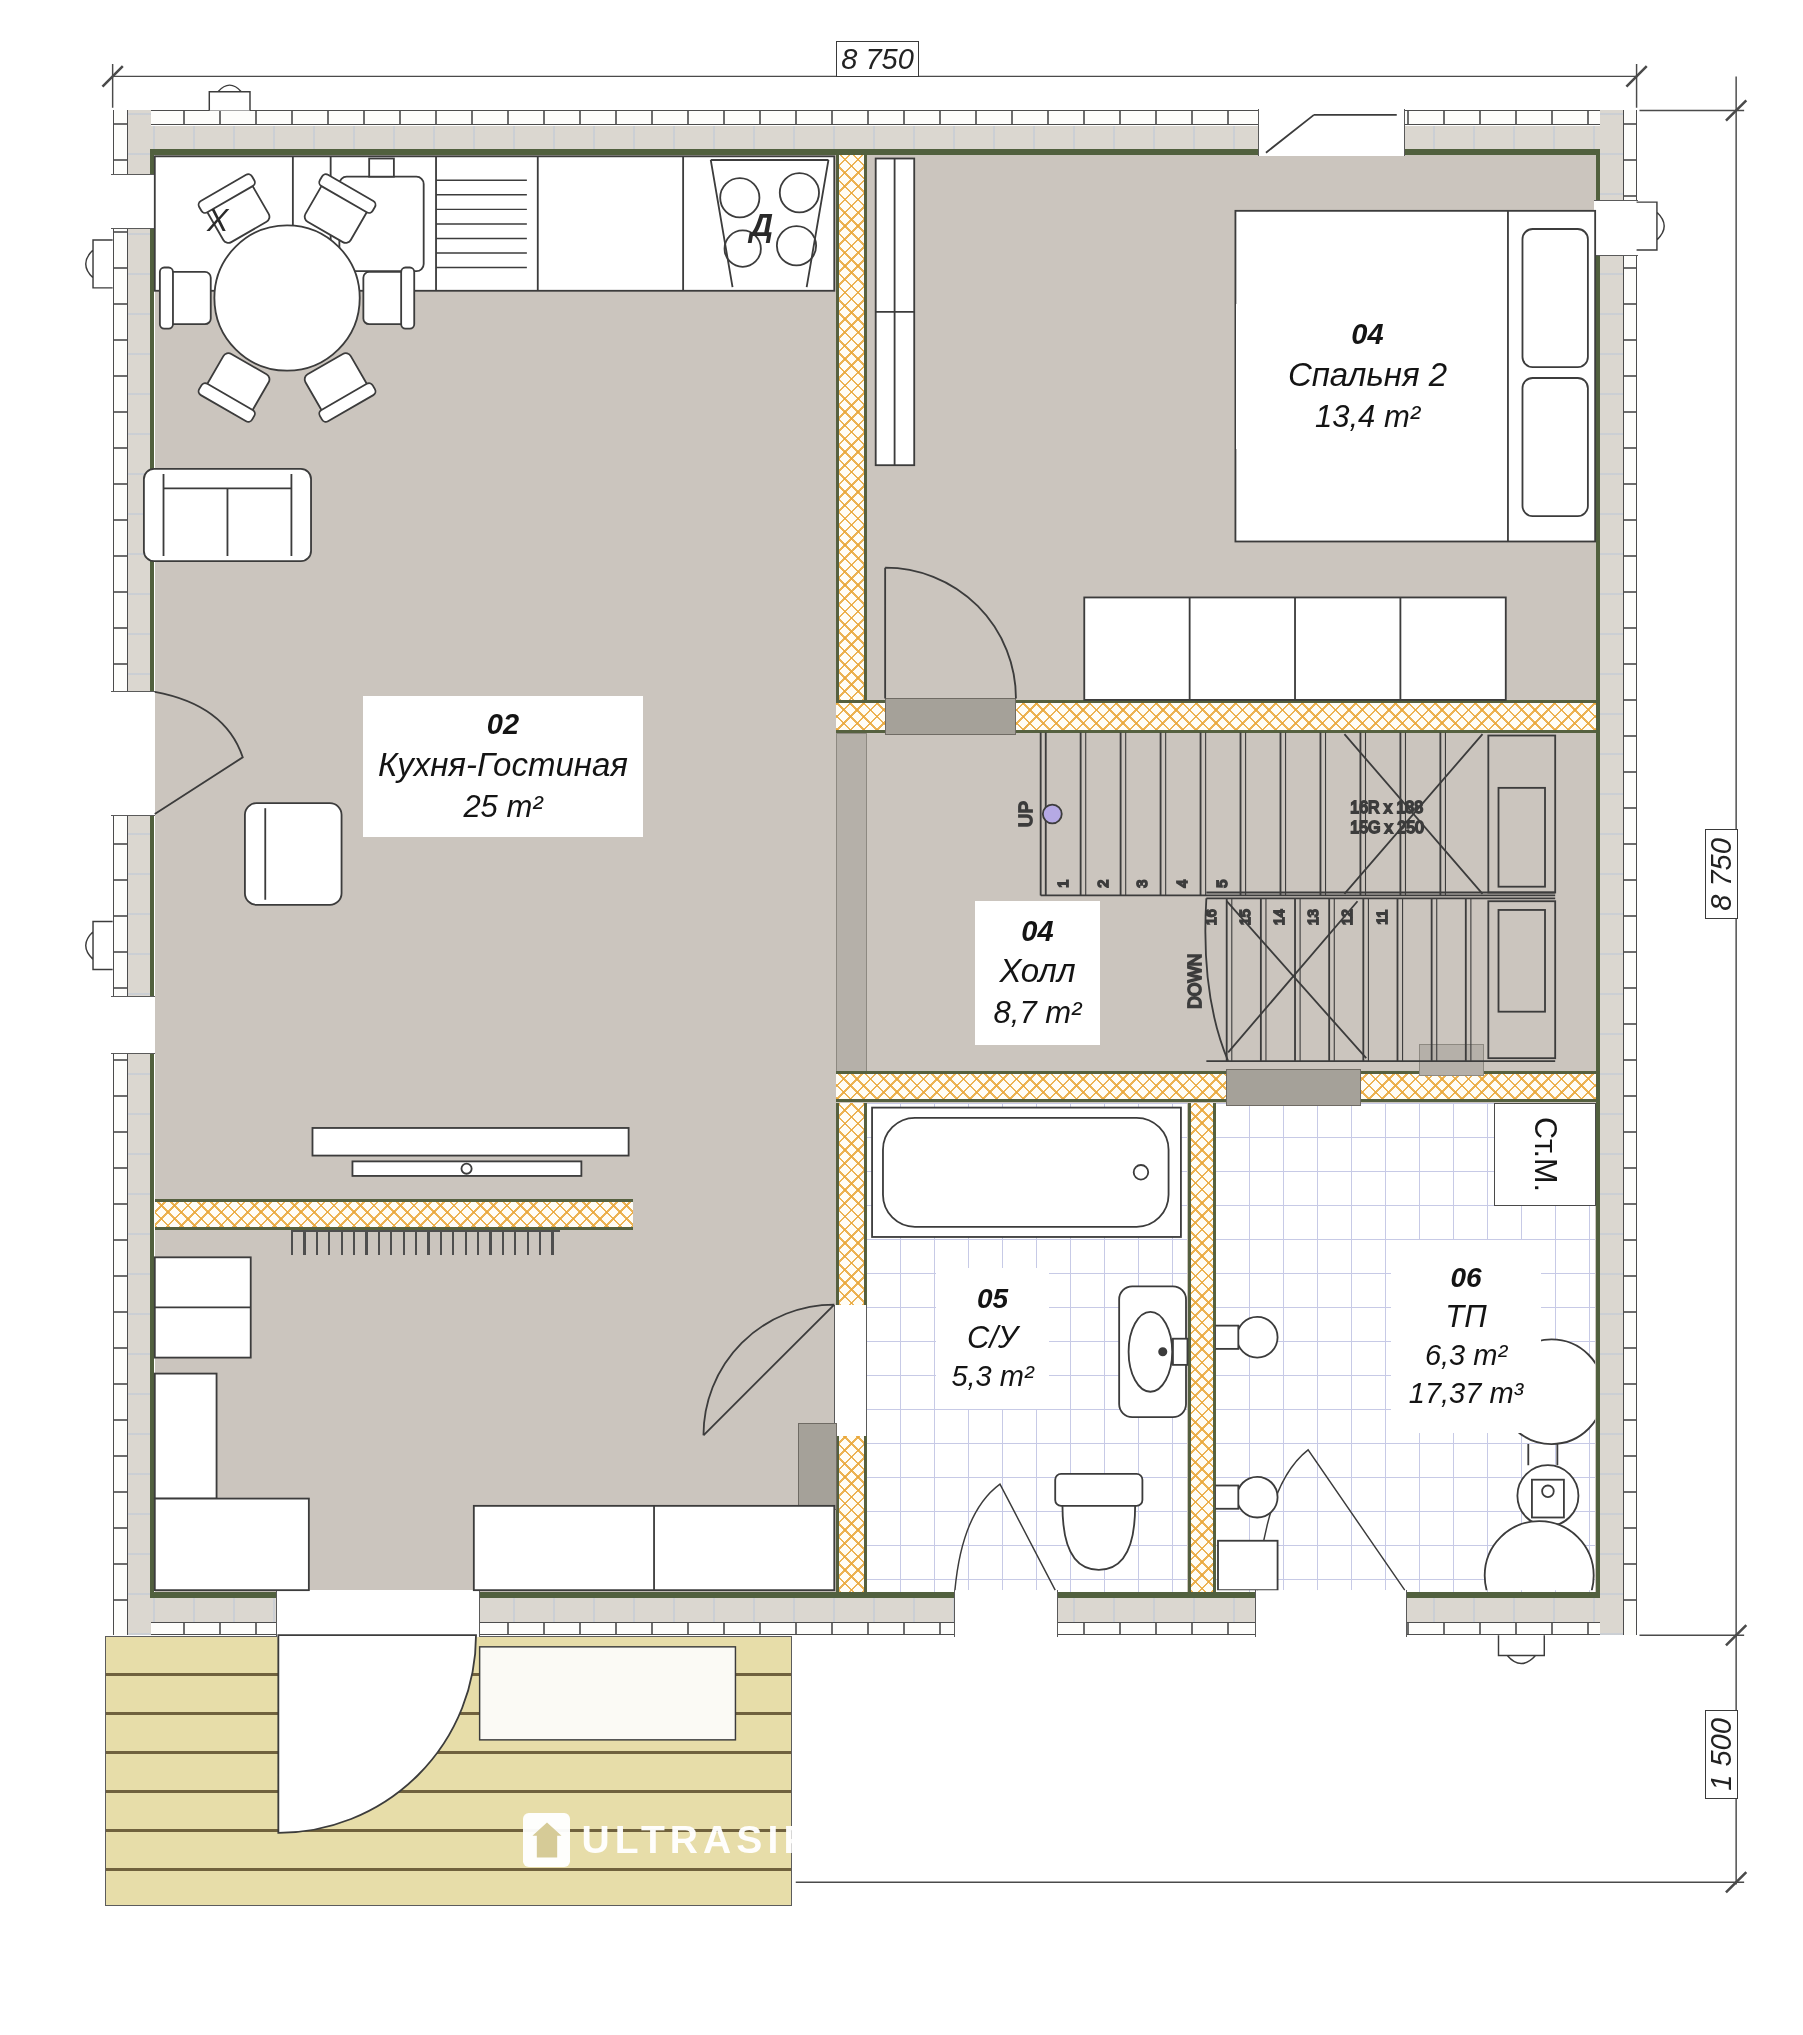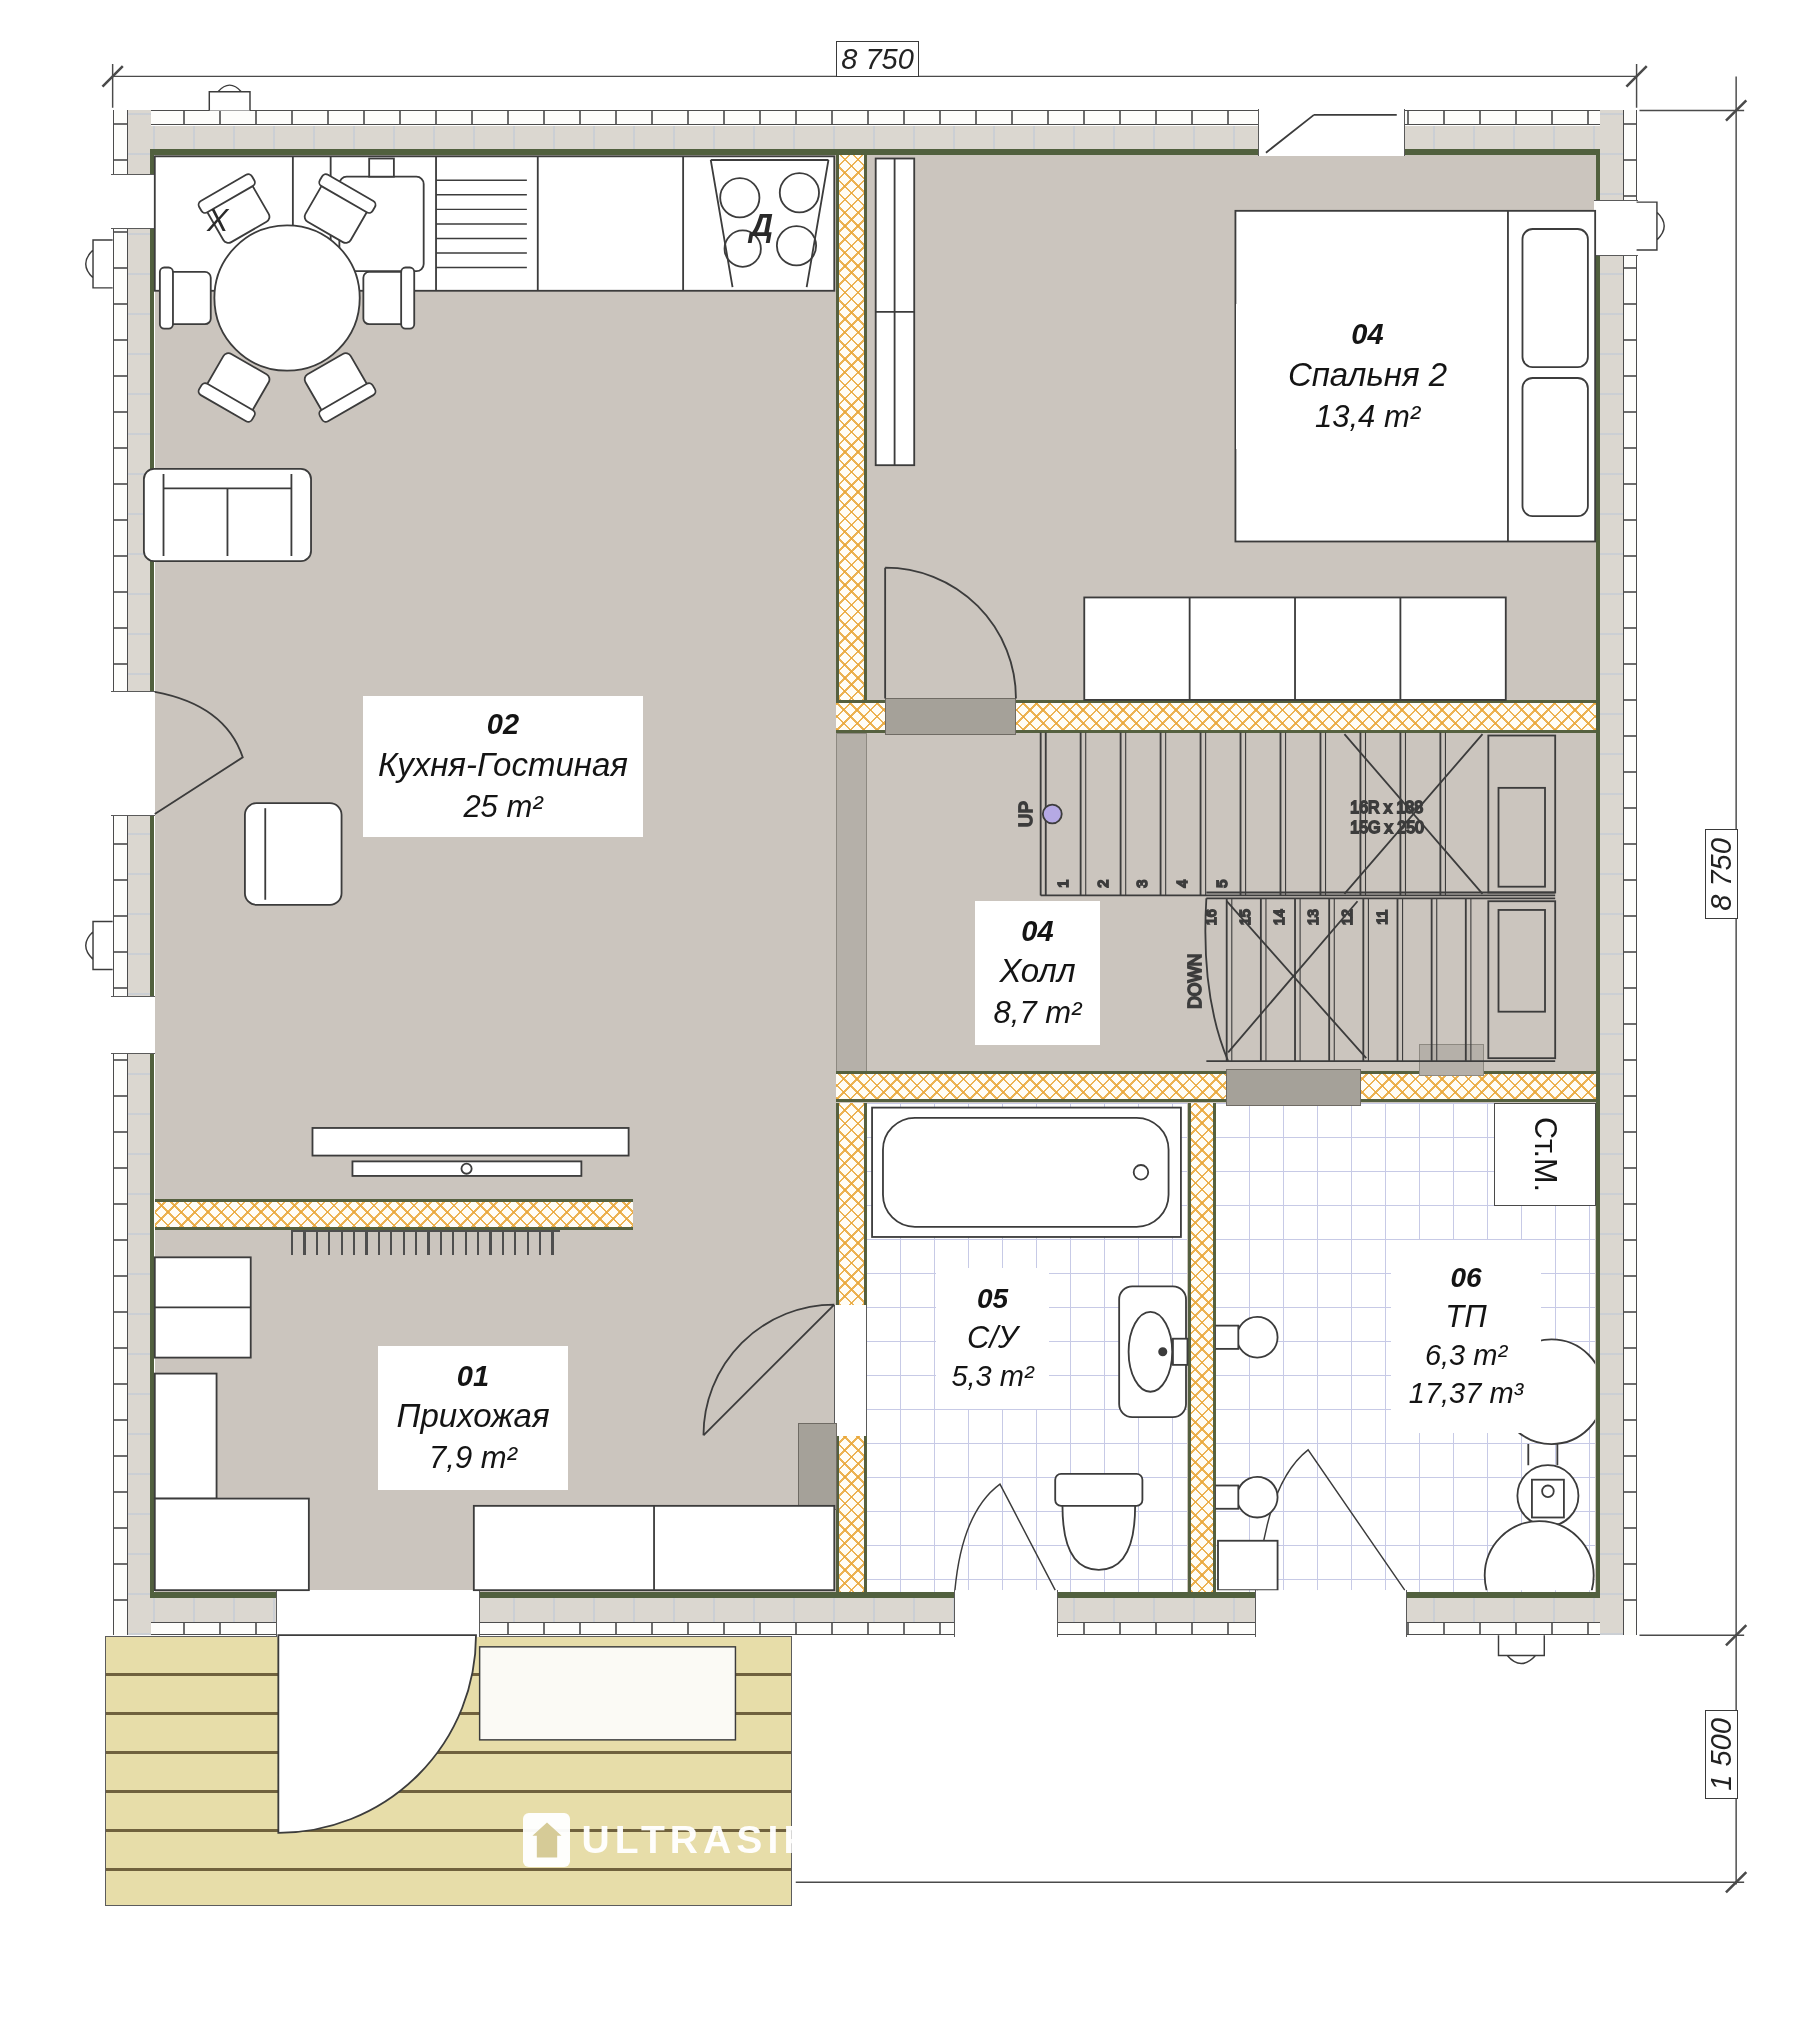--- a/index.html
+++ b/index.html
@@ -342,25 +342,20 @@
     <span class="nm">Спальня 2</span>
     <span class="ar">13,4 m²</span>
   </div>
 
   <div class="abs label" style="left:975px;top:901px;width:125px;height:144px;">
     <span class="num">04</span>
     <span class="nm">Холл</span>
     <span class="ar">8,7 m²</span>
   </div>
 
-  <div class="abs label" style="left:378px;top:1346px;width:190px;height:144px;">
-    <span class="num">01</span>
-    <span class="nm">Прихожая</span>
-    <span class="ar">7,9 m²</span>
-  </div>
 
   <div class="abs label label-sm" style="left:936px;top:1268px;width:113px;height:141px;">
     <span class="num">05</span>
     <span class="nm">С/У</span>
     <span class="ar">5,3 m²</span>
   </div>
 
   <div class="abs label label-sm" style="left:1391px;top:1240px;width:150px;height:193px;">
     <span class="num">06</span>
     <span class="nm">ТП</span>

